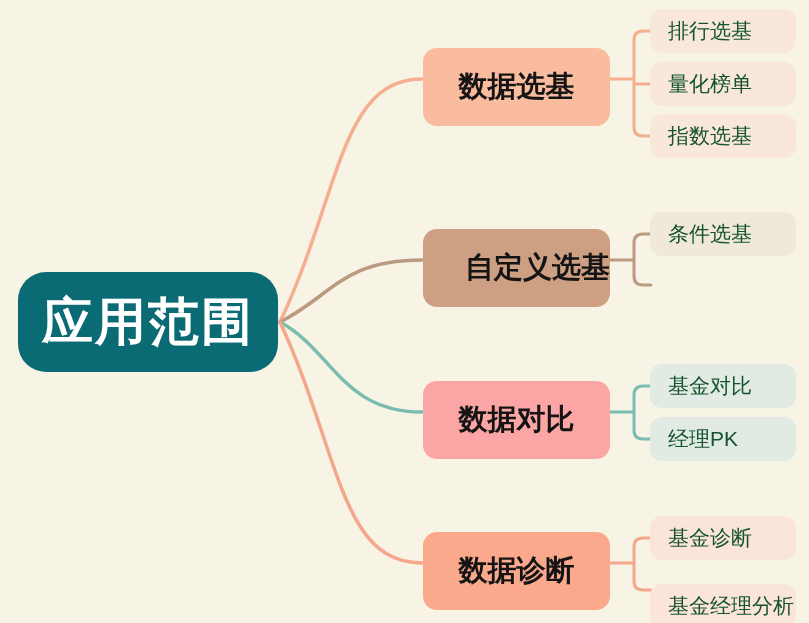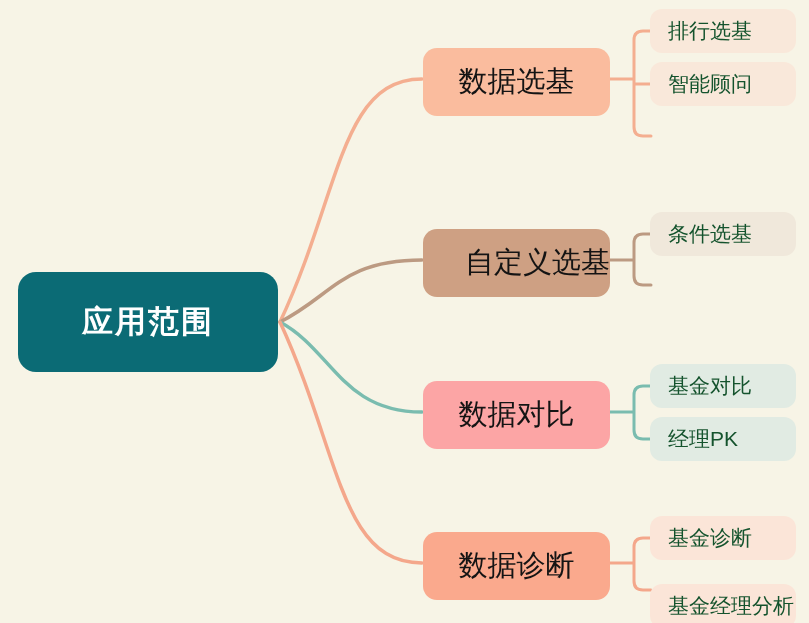--- a/index.html
+++ b/index.html
@@ -31,32 +31,32 @@
     display: flex;
     align-items: center;
     justify-content: center;
     box-sizing: border-box;
     cursor: default;
     white-space: nowrap;
   }
   .root-node {
     left: 18px; top: 272px;
     width: 260px; height: 100px;
-    border-radius: 18px;
-    font-size: 31px;
+    border-radius: 28px;
+    font-size: 51px;
     font-weight: bold;
     letter-spacing: 2px;
     color: #FFFFFF;
   }
   .branch-node {
     left: 423px;
-    width: 187px; height: 68px;
+    width: 187px; height: 78px;
     border-radius: 14px;
     font-size: 29px;
-    font-weight: normal;
+    font-weight: bold;
     color: #141414;
   }
   .branch-1 { top: 48px; }
   .branch-2 { top: 229px; }
   .branch-3 { top: 381px; }
   .branch-4 { top: 532px; }
   .child-node {
     left: 650px;
     width: 146px; height: 44px;
     border-radius: 12px;
@@ -97,21 +97,24 @@
     <span>应用范围</span>
   </div>
 
   <div class="node branch-node branch-1" style="background: rgb(250, 188, 158);">
     <span>数据选基</span>
   </div>
   <div class="node child-node c-1-1" style="background: rgb(249, 232, 218);">
     <span>排行选基</span>
   </div>
   <div class="node child-node c-1-2" style="background: rgb(249, 232, 218);">
-    <span>智能顾问</span>
+    <span>量化榜单</span>
+  </div>
+  <div class="node child-node c-1-3" style="background: rgb(249, 232, 218);">
+    <span>指数选基</span>
   </div>
 
   <div class="node branch-node branch-2" style="background: rgb(206, 160, 131); justify-content: flex-end;">
     <span>自定义选基</span>
   </div>
   <div class="node child-node c-2-1" style="background: rgb(240, 232, 219);">
     <span>条件选基</span>
   </div>
 
   <div class="node branch-node branch-3" style="background: #fca5a5;">

